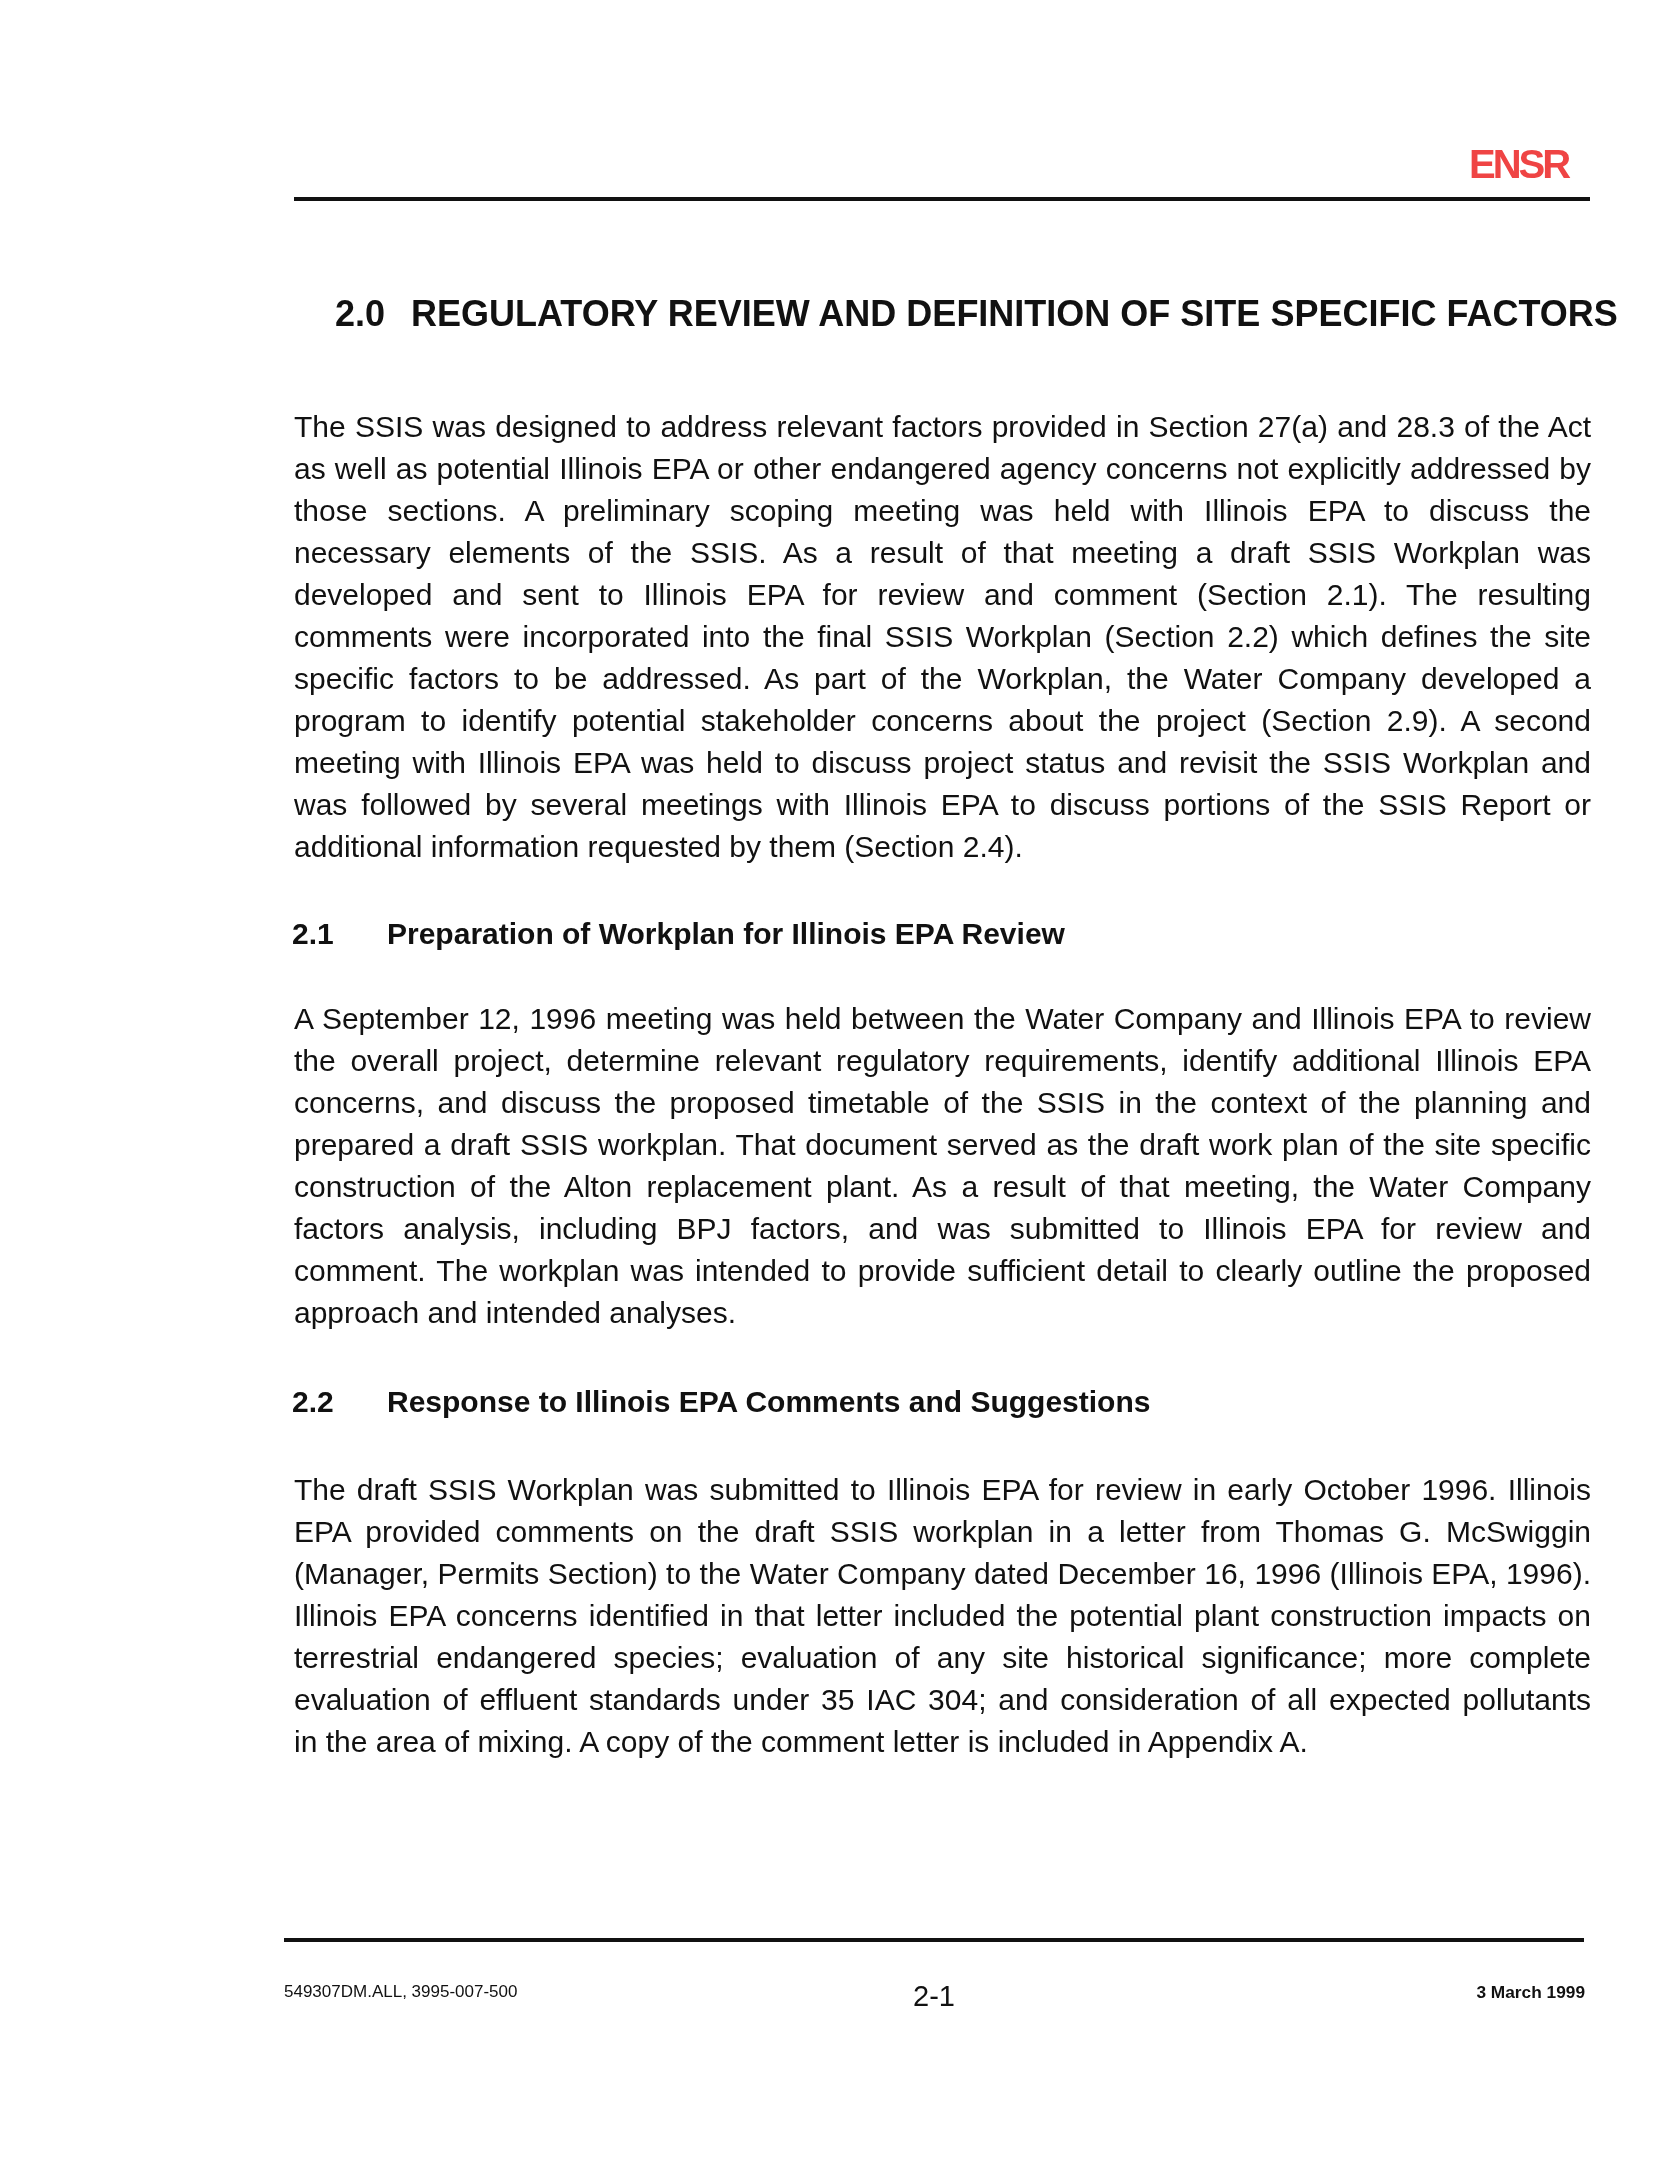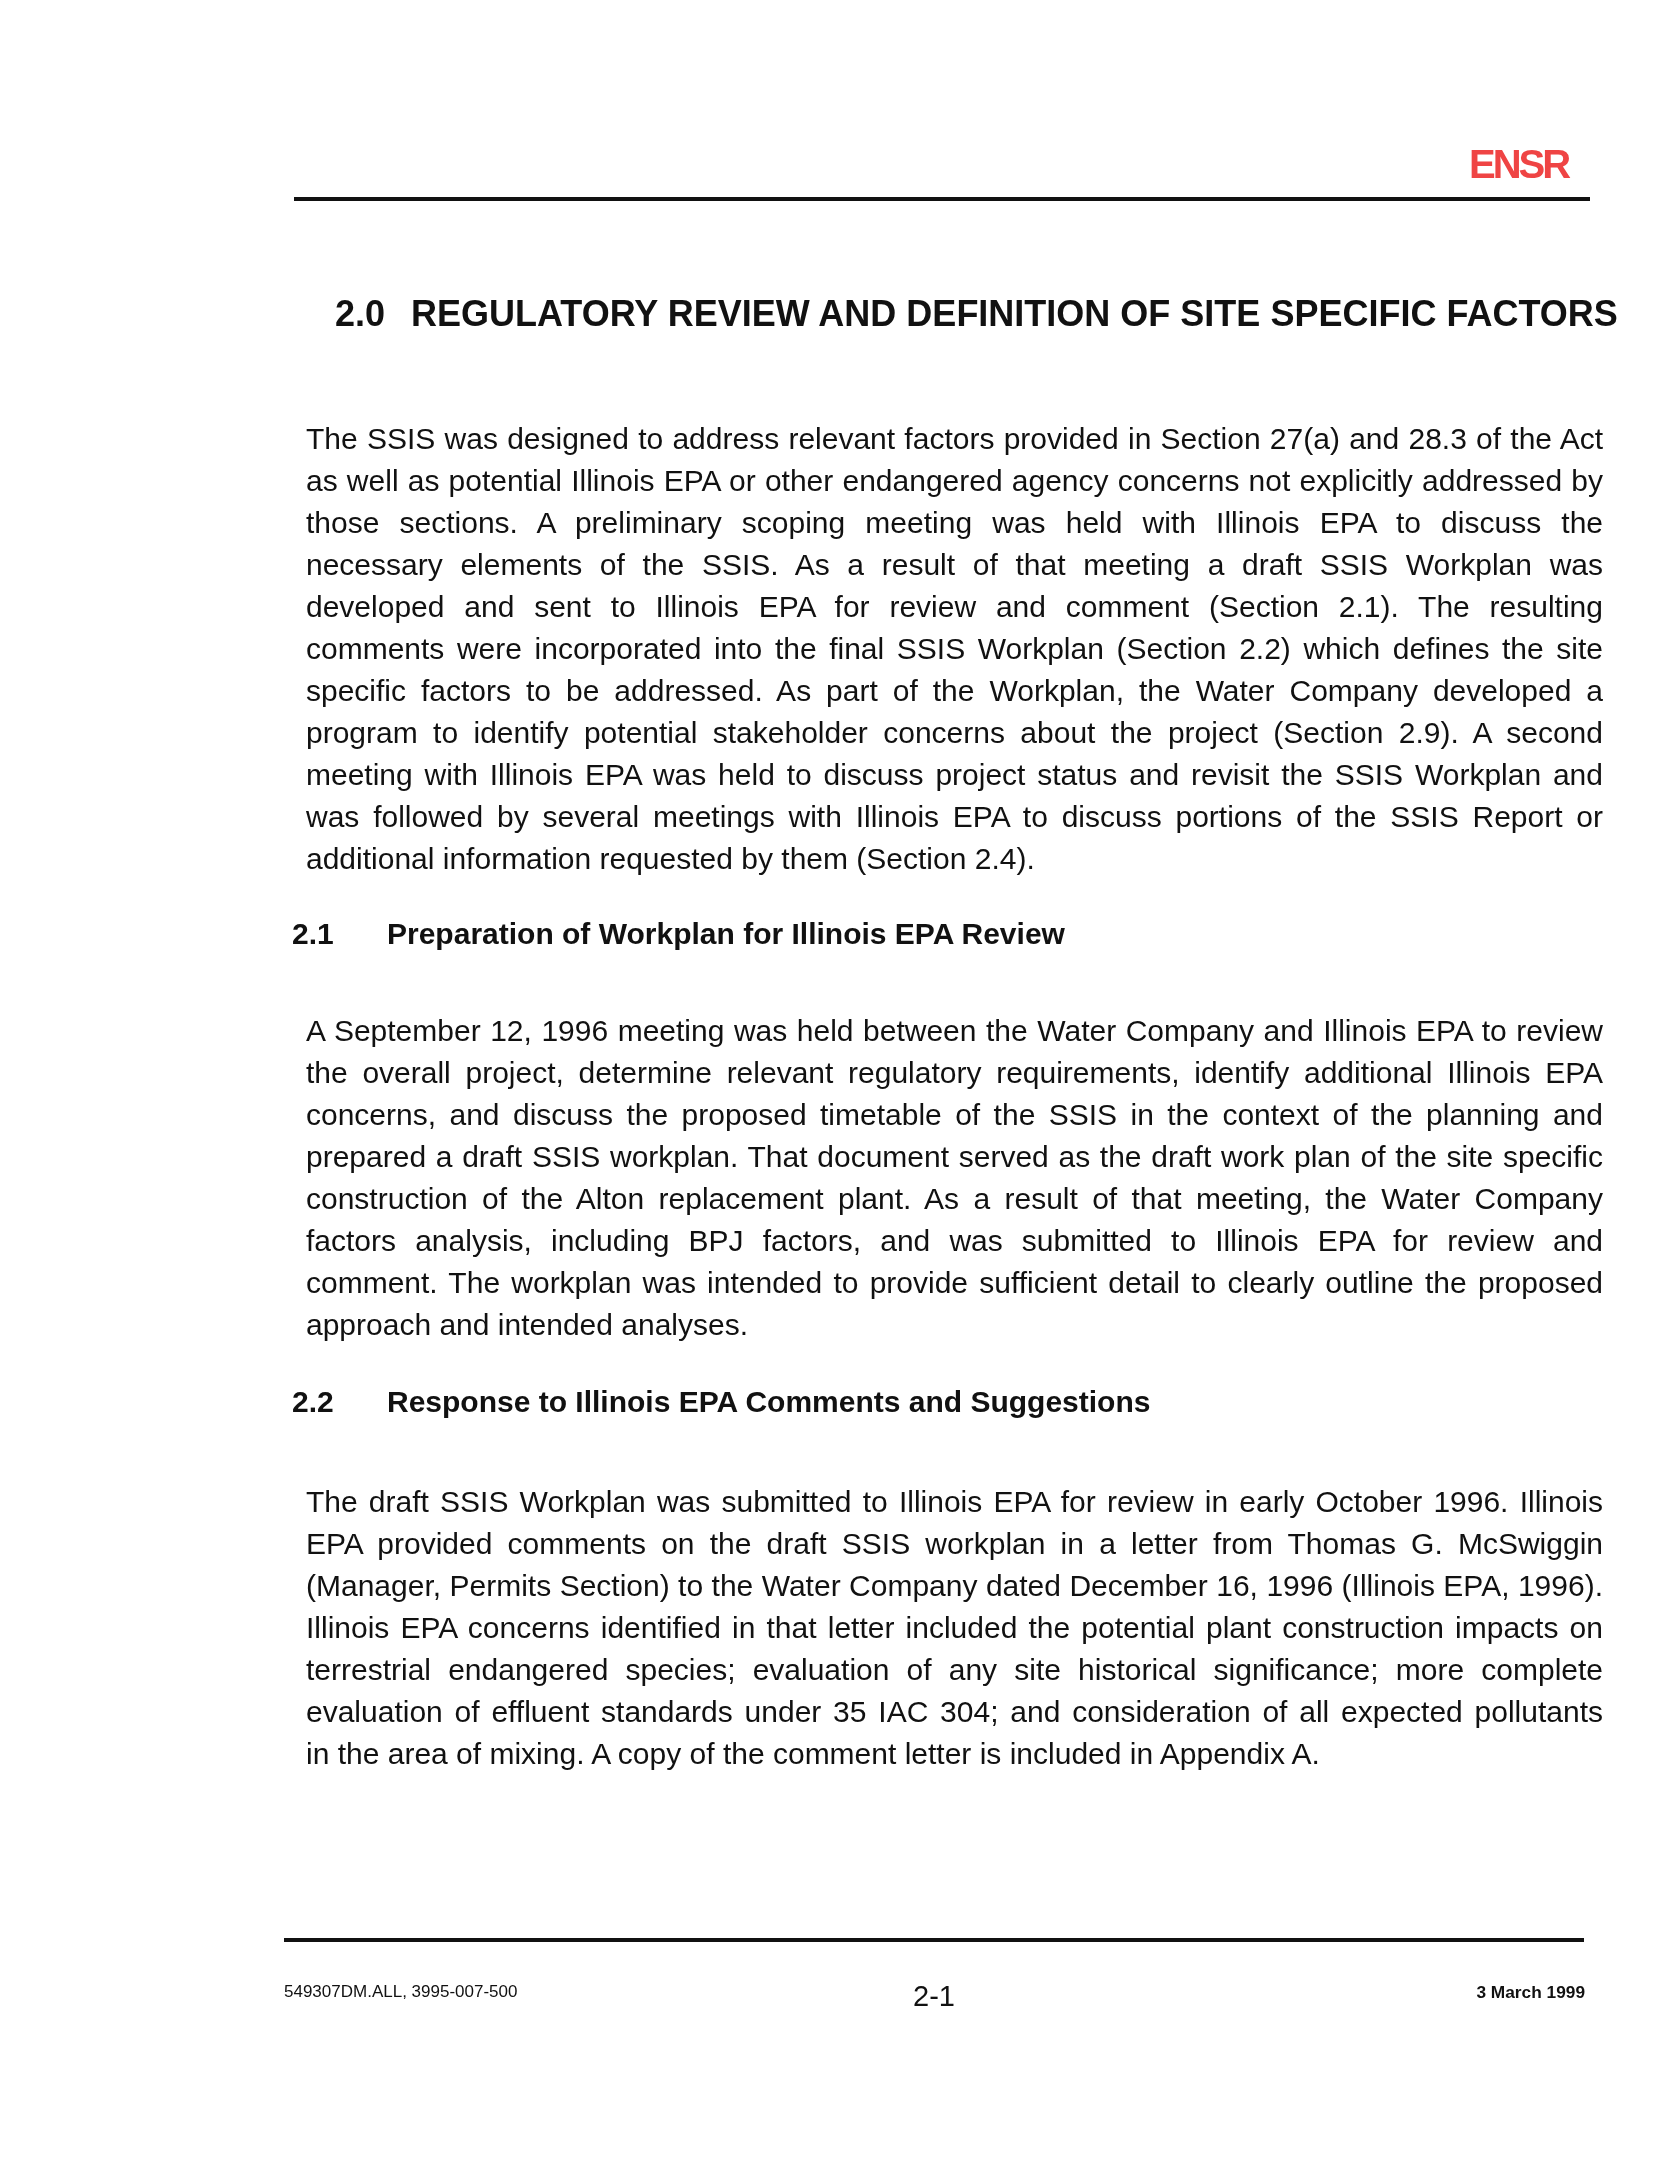--- a/index.html
+++ b/index.html
@@ -7,21 +7,21 @@
          font-family: "Liberation Sans", sans-serif; color: #111111; }
   .abs { position: absolute; }
   .logo { left: 1469px; top: 145px; width: 121px; height: 38px;
           font-family: "Liberation Sans", sans-serif; font-weight: 900; font-size: 40px;
           line-height: 38px; letter-spacing: -3px; color: #ef4444; transform: scaleX(1.0); }
   .header-rule { left: 294px; top: 197px; width: 1296px; height: 4px; background: #111; }
   .title { left: 335px; top: 282px; white-space: nowrap; font-weight: bold; font-size: 36px;
            line-height: 40px; color: #111; margin-top: 12px; }
   .title .num { display: inline-block; width: 76px; }
   .para { left: 294px; width: 1297px; font-size: 30px; line-height: 42px;
-          text-align: justify; text-align-last: left; margin: 12px; }
+          text-align: justify; text-align-last: left; margin: 0; }
   .para span.line { display: block; text-align: justify; text-align-last: justify; white-space: nowrap; }
   .para span.line.last { text-align-last: left; }
   .subhead { left: 292px; font-weight: bold; font-size: 30px; line-height: 36px; white-space: nowrap; }
   .subhead .num { display: inline-block; width: 95px; }
   .footer-rule { left: 284px; top: 1938px; width: 1300px; height: 4px; background: #111; }
   .footer-left { left: 284px; top: 1982px; font-size: 17px; font-weight: normal; line-height: 20px; }
   .footer-center { left: 913px; top: 1973px; font-size: 29px; line-height: 30px; margin-top: 8px; }
   .footer-right { left: 1462px; top: 1982px; width: 123px; text-align: right; font-size: 17.3px; font-weight: bold; line-height: 20px; }
 </style>
 </head>

